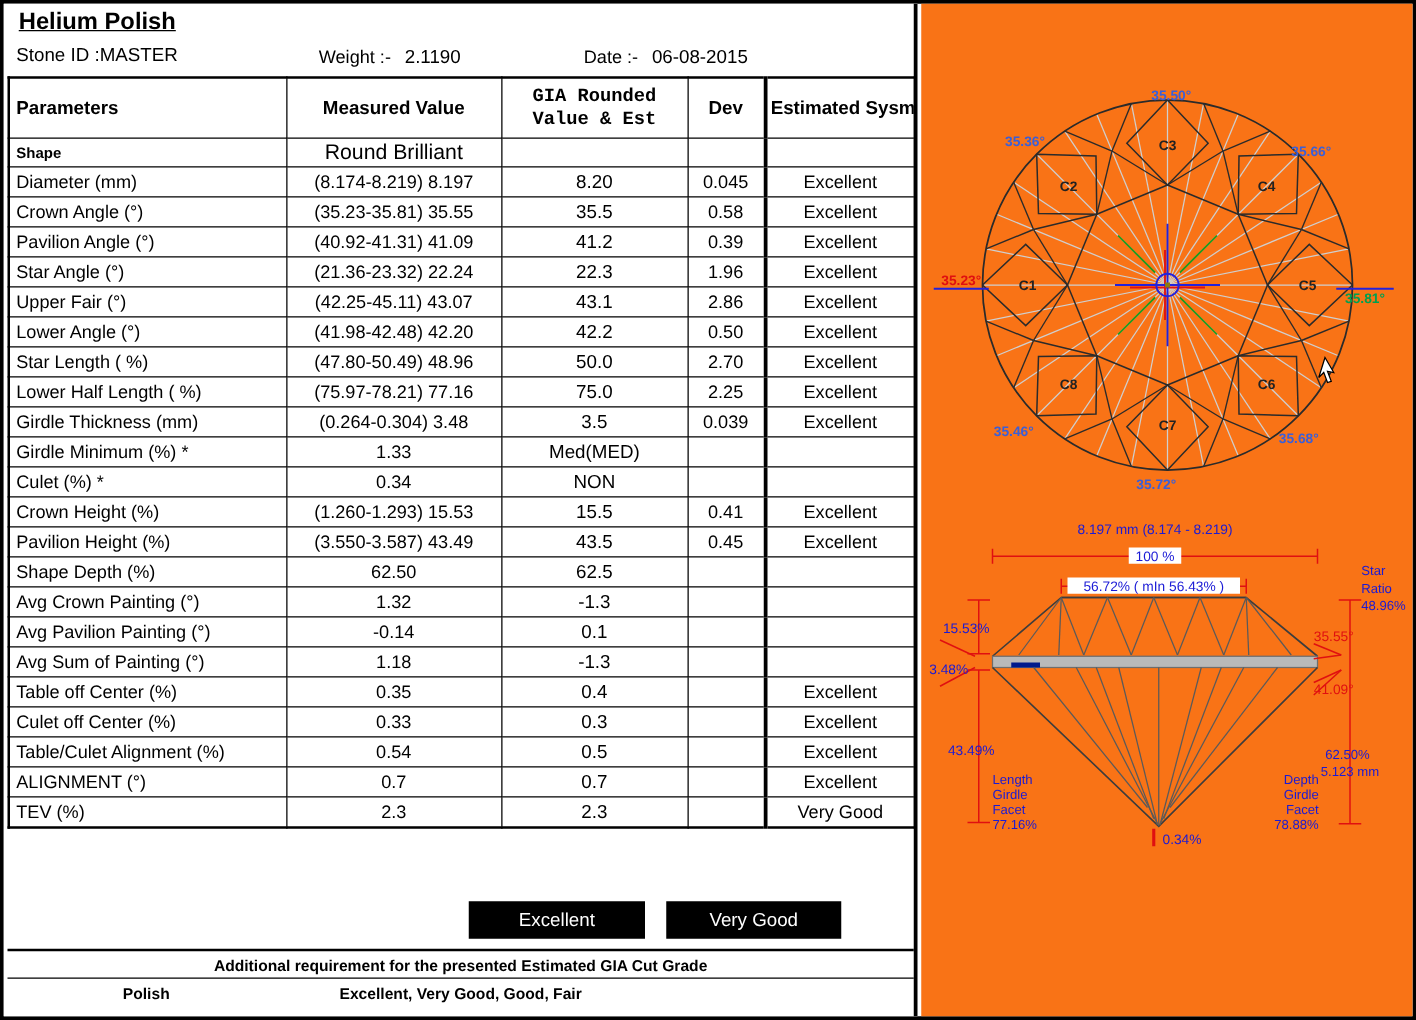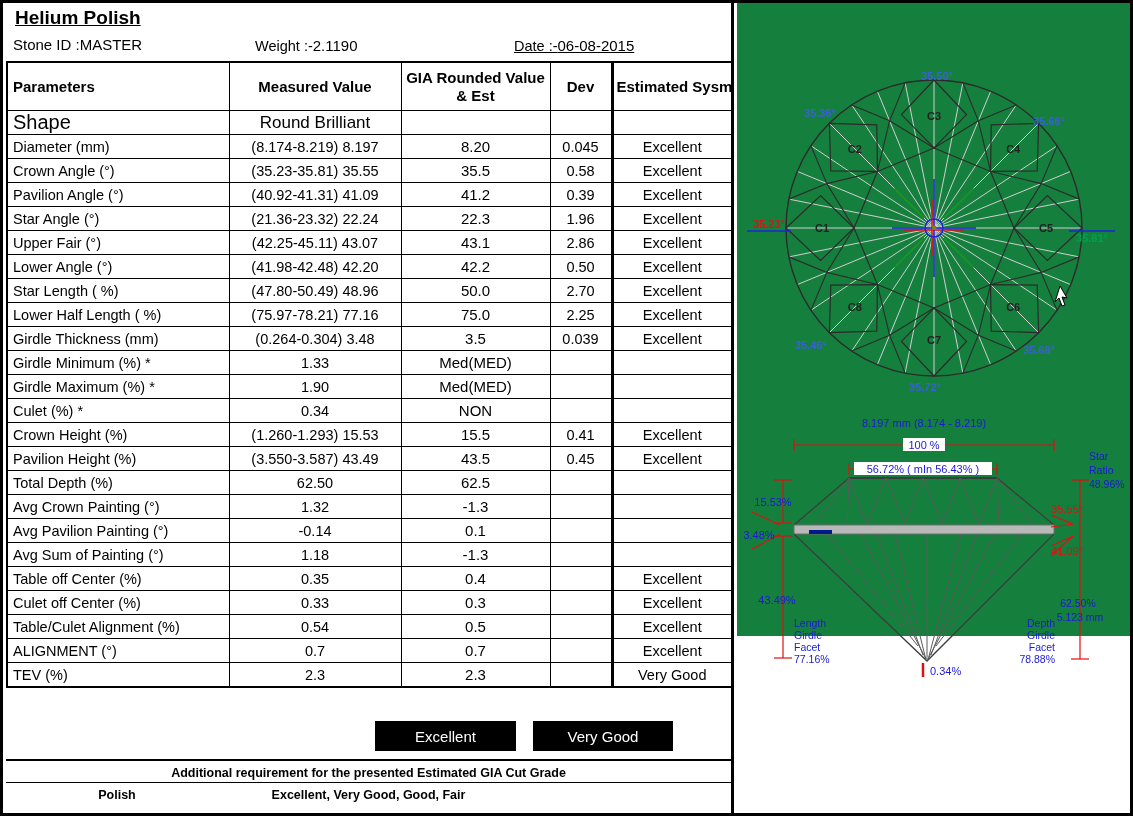--- a/index.html
+++ b/index.html
@@ -6,48 +6,48 @@
   #app{position:relative;width:1133px;height:816px;background:#fff;
        font-family:"Liberation Sans",sans-serif;color:#000;overflow:hidden;}
   #frame{position:absolute;left:0;top:0;width:1127px;height:810px;border:3px solid #000;}
   
   #left{position:absolute;left:3px;top:3px;width:731px;height:810px;border-right:3px solid #000;box-sizing:border-box;background:#fff;}
   #title{position:absolute;left:12px;top:4px;font-size:19px;font-weight:bold;text-decoration:underline;}
   #stonerow{position:absolute;left:0;top:33px;width:100%;height:24px;font-size:15px;}
   #stonerow .lbl{font-size:14.5px;text-align:center;}
   #stone-id{position:absolute;left:10px;top:0;}
   #weight{position:absolute;left:252px;top:1px;}
-  #date{position:absolute;left:511px;top:1px;text-decoration:underline;}
-  #weight b,#date b{font-weight:normal;margin-left:0;}
+  #date{position:absolute;left:464px;top:1px;}
+  #weight b,#date b{font-weight:normal;margin-left:11px;}
   table#grid{position:absolute;left:3px;top:58px;border-collapse:collapse;table-layout:fixed;width:725px;padding-left:28px;}
   #grid th,#grid td{border:1px solid #000;padding:0 3px;overflow:hidden;white-space:nowrap;}
   #grid th{height:47px;font-size:15px;font-weight:bold;text-align:center;border-bottom:1px solid #000;}
   #grid th.c0{text-align:left;padding-left:5px;}
   #grid td{height:23px;font-size:14.5px;}
   #grid td.c0{text-align:left;padding-left:5px;}
   #grid td.c1,#grid td.c2,#grid td.c3,#grid td.c4{text-align:center;}
   #grid td.c2{font-size:15px;}
   #grid .c4,#grid th.c4{border-left:3px solid #000;}
   #grid tr.shape td{height:22px;}
-  #grid tr.shape td.c0{font-size:20px;}
+  #grid tr.shape td.c0{font-size:12px;font-weight:bold;}
   #grid tr.shape td.c1{font-size:17px;}
   #grid{border:2px solid #000;}
   
   #btnrow{position:absolute;left:3px;top:712px;width:725px;height:44px;}
   .gradebtn{position:absolute;top:6px;height:30px;background:#000;color:#fff;font-size:15px;
             display:flex;align-items:center;justify-content:center;font-family:"Liberation Sans",sans-serif;border:0;}
   #btn0{left:369px;width:141px;}
   #btn1{left:527px;width:140px;}
   #addline{position:absolute;left:3px;top:756px;width:725px;height:23px;border-top:2px solid #000;
            display:flex;align-items:center;justify-content:center;font-size:12.5px;font-weight:bold;}
   #polishrow{position:absolute;left:3px;top:779px;width:725px;height:28px;border-top:1px solid #000;}
   #polish-label{position:absolute;left:0;top:5px;width:222px;text-align:center;font-size:12.5px;font-weight:bold;}
   #polish-values{position:absolute;left:0;top:5px;width:100%;text-align:center;font-size:12.5px;font-weight:bold;}
   
-  #right{position:absolute;left:737px;top:3px;width:393px;height:633px;background:#15803d;}
+  #right{position:absolute;left:737px;top:3px;width:393px;height:810px;background:#f97316;}
   svg text{font-family:"Liberation Sans",sans-serif;}
 </style>
 </head>
 <body>
 
 <div id="app">
   <div id="frame"></div>
 
   <div id="left">
     <div id="title">Helium Polish</div>
@@ -62,21 +62,21 @@
         <col style="width:222px">
           <col style="width:172px">
           <col style="width:149px">
           <col style="width:62px">
           <col style="width:120px">
       </colgroup>
       <thead>
           <tr id="headrow">
             <th class="c0">Parameters</th>
             <th class="c1">Measured Value</th>
-            <th class="c2" style="white-space: normal; line-height: 18px;">GIA Rounded Value &amp; Est</th>
+            <th class="c2" style="white-space: normal; line-height: 18px; font-family: Liberation Mono, monospace;">GIA Rounded Value &amp; Est</th>
             <th class="c3">Dev</th>
             <th class="c4">Estimated Sysmmetry</th>
           </tr>
         </thead>
       <tbody id="tbody">
           <tr class="shape">
             <td class="c0">Shape</td>
             <td class="c1">Round Brilliant</td>
             <td class="c2"></td>
             <td class="c3"></td>
@@ -146,27 +146,20 @@
             <td class="c4">Excellent</td>
           </tr>
           <tr>
             <td class="c0">Girdle Minimum (%) *</td>
             <td class="c1">1.33</td>
             <td class="c2">Med(MED)</td>
             <td class="c3"></td>
             <td class="c4"></td>
           </tr>
           <tr>
-            <td class="c0">Girdle Maximum (%) *</td>
-            <td class="c1">1.90</td>
-            <td class="c2">Med(MED)</td>
-            <td class="c3"></td>
-            <td class="c4"></td>
-          </tr>
-          <tr>
             <td class="c0">Culet (%) *</td>
             <td class="c1">0.34</td>
             <td class="c2">NON</td>
             <td class="c3"></td>
             <td class="c4"></td>
           </tr>
           <tr>
             <td class="c0">Crown Height  (%)</td>
             <td class="c1">(1.260-1.293) 15.53</td>
             <td class="c2">15.5</td>
@@ -174,21 +167,21 @@
             <td class="c4">Excellent</td>
           </tr>
           <tr>
             <td class="c0">Pavilion Height (%)</td>
             <td class="c1">(3.550-3.587) 43.49</td>
             <td class="c2">43.5</td>
             <td class="c3">0.45</td>
             <td class="c4">Excellent</td>
           </tr>
           <tr>
-            <td class="c0">Total Depth (%)</td>
+            <td class="c0">Shape Depth (%)</td>
             <td class="c1">62.50</td>
             <td class="c2">62.5</td>
             <td class="c3"></td>
             <td class="c4"></td>
           </tr>
           <tr>
             <td class="c0">Avg Crown Painting (°)</td>
             <td class="c1">1.32</td>
             <td class="c2">-1.3</td>
             <td class="c3"></td>

